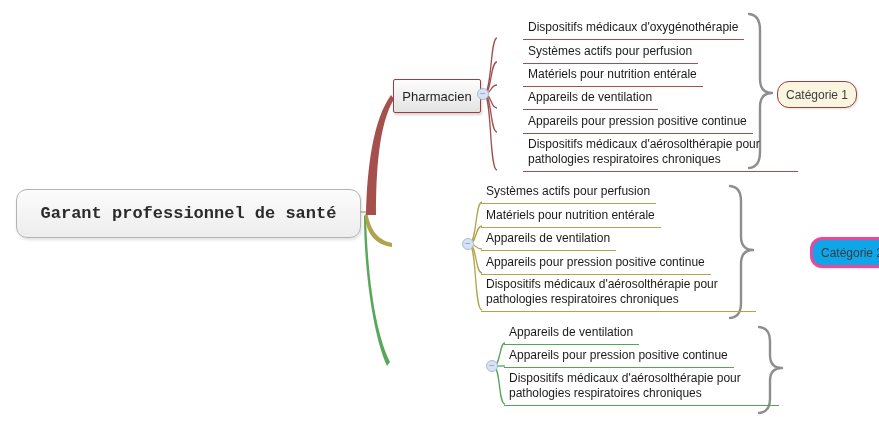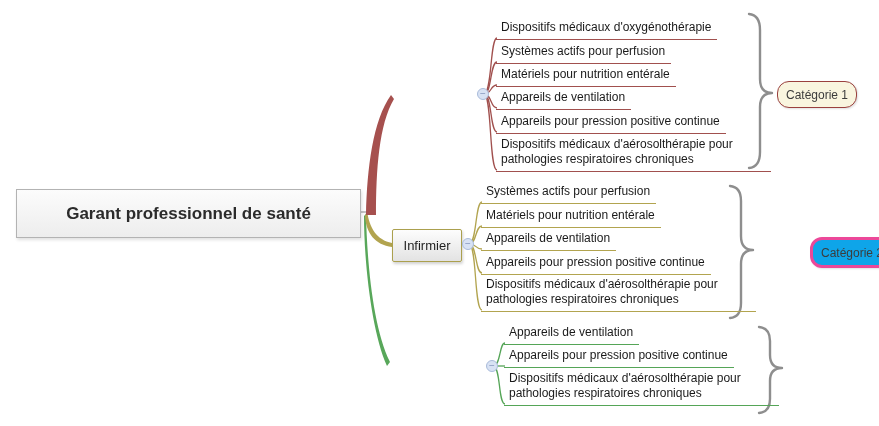--- a/index.html
+++ b/index.html
@@ -12,40 +12,41 @@
     position:absolute;z-index:2;display:flex;align-items:center;justify-content:center;
     background:linear-gradient(#fdfdfd,#e3e3e3);
     border:1px solid #999;border-radius:2px;
     box-shadow:1px 2px 3px rgba(0,0,0,.18);
     font-size:13px;color:#1f1f1f;white-space:nowrap;
   }
   .root-node{
     left:16px;top:189px;width:343px;height:47px;
     font-size:17px;font-weight:bold;color:#2b2b2b;
     background:linear-gradient(#fcfcfc,#ededed);
-    border:1px solid #b3b3b3;border-radius:0;
+    border:1px solid #b3b3b3;border-radius:11px;
     box-shadow:1px 2px 3px rgba(0,0,0,.12);
+    font-family:Liberation Mono, monospace;
   }
   .node.b0{left:393px;top:79px;width:86px;height:32px;border-color:#9a403e;}
   .node.b1{left:392px;top:229px;width:68px;height:31px;border-color:#aba04e;}
   .node.b2{left:389px;top:351px;width:93px;height:31px;border-color:#4ea050;}
   .toggle{
     position:absolute;z-index:3;width:12px;height:12px;border-radius:50%;
     background:#d8e2f4;border:1px solid #a9bbda;color:#8495bd;
     font-size:10px;line-height:10px;text-align:center;cursor:pointer;
     box-sizing:border-box;
   }
   .leaf{
     position:absolute;z-index:2;display:inline-block;
     transform:translateY(-100%);
     font-size:12px;line-height:15px;color:#1a1a1a;
     padding:0 6px 4px 5px;white-space:nowrap;
   }
   .leaf.wrap{white-space:normal;max-width:264px;}
-  .leaf.u0{border-bottom:1.5px solid #a1504e;}
+  .leaf.u0{border-bottom:1.5px solid #a1504e;margin-left:27px;}
   .leaf.u1{border-bottom:1.5px solid #b2a44f;}
   .leaf.u2{border-bottom:1.5px solid #55a557;}
   .cat{
     position:absolute;z-index:2;display:flex;align-items:center;justify-content:center;
     font-size:12px;color:#3c3c3c;border-radius:12px;
     box-shadow:1px 1px 2px rgba(0,0,0,.12);
   }
   .cat.c0{left:777px;top:81px;width:78px;height:25px;background:#f9f5df;border:1px solid #9a403e;}
   .cat.c1{left:762px;top:237px;width:78px;height:25px;background:#0ea5e9;border:3px solid #ec4899;margin-left:48px;}
   .cat.c2{left:788px;top:355px;width:79px;height:25px;background:#ecf3e3;border:1px solid #4ea050;}
@@ -90,22 +91,22 @@
       <path d="M 749 14 Q 760 15 760 30 L 760 79 Q 760 93 772 93 Q 760 93 760 107 L 760 152 Q 760 167 749 168"></path>
       <path d="M 730 186 Q 741 187 741 201 L 741 236 Q 741 250 753 250 Q 741 250 741 264 L 741 303 Q 741 317 730 318"></path>
       <path d="M 759 327 Q 770 328 770 341 L 770 355 Q 770 368 782 368 Q 770 368 770 381 L 770 399 Q 770 412 759 413"></path>
     </g>
   </svg>
 
   <div class="node root-node">
     <span>Garant professionnel de santé</span>
   </div>
 
-  <div class="node b1">
-    <span>Infirmier</span>
+  <div class="node b0">
+    <span>Pharmacien</span>
   </div>
 
   <div class="toggle" style="left:477px;top:88px;">−</div>
   <div class="toggle" style="left:462px;top:238px;">−</div>
   <div class="toggle" style="left:486px;top:360px;">−</div>
 
   <div class="leaf u0" style="left:496px;top:40px;">Dispositifs médicaux d'oxygénothérapie</div>
   <div class="leaf u0" style="left:496px;top:64px;">Systèmes actifs pour perfusion</div>
   <div class="leaf u0" style="left:496px;top:87px;">Matériels pour nutrition entérale</div>
   <div class="leaf u0" style="left:496px;top:110px;">Appareils de ventilation</div>

